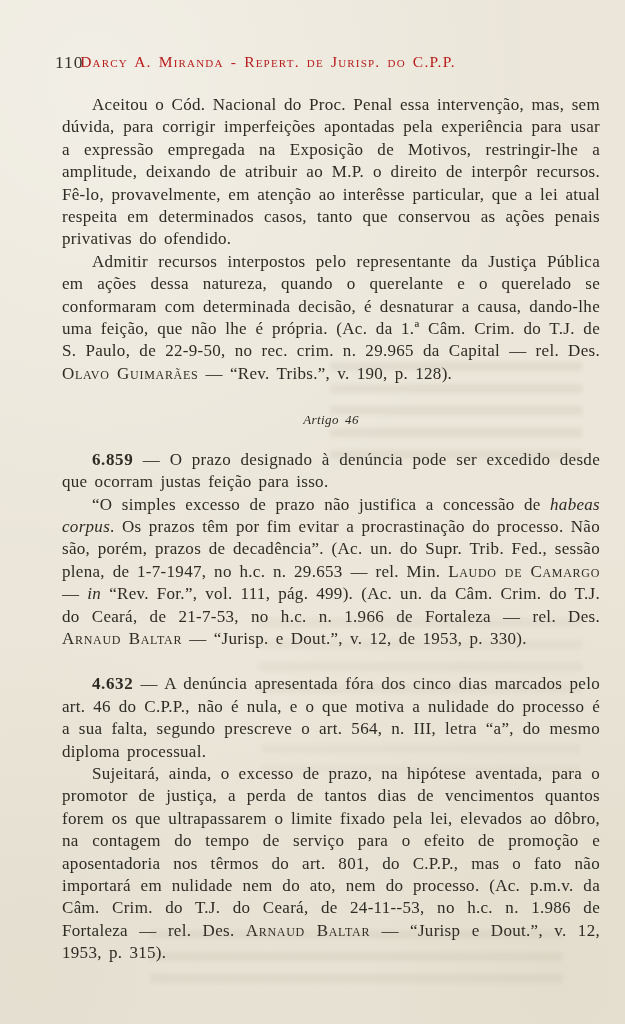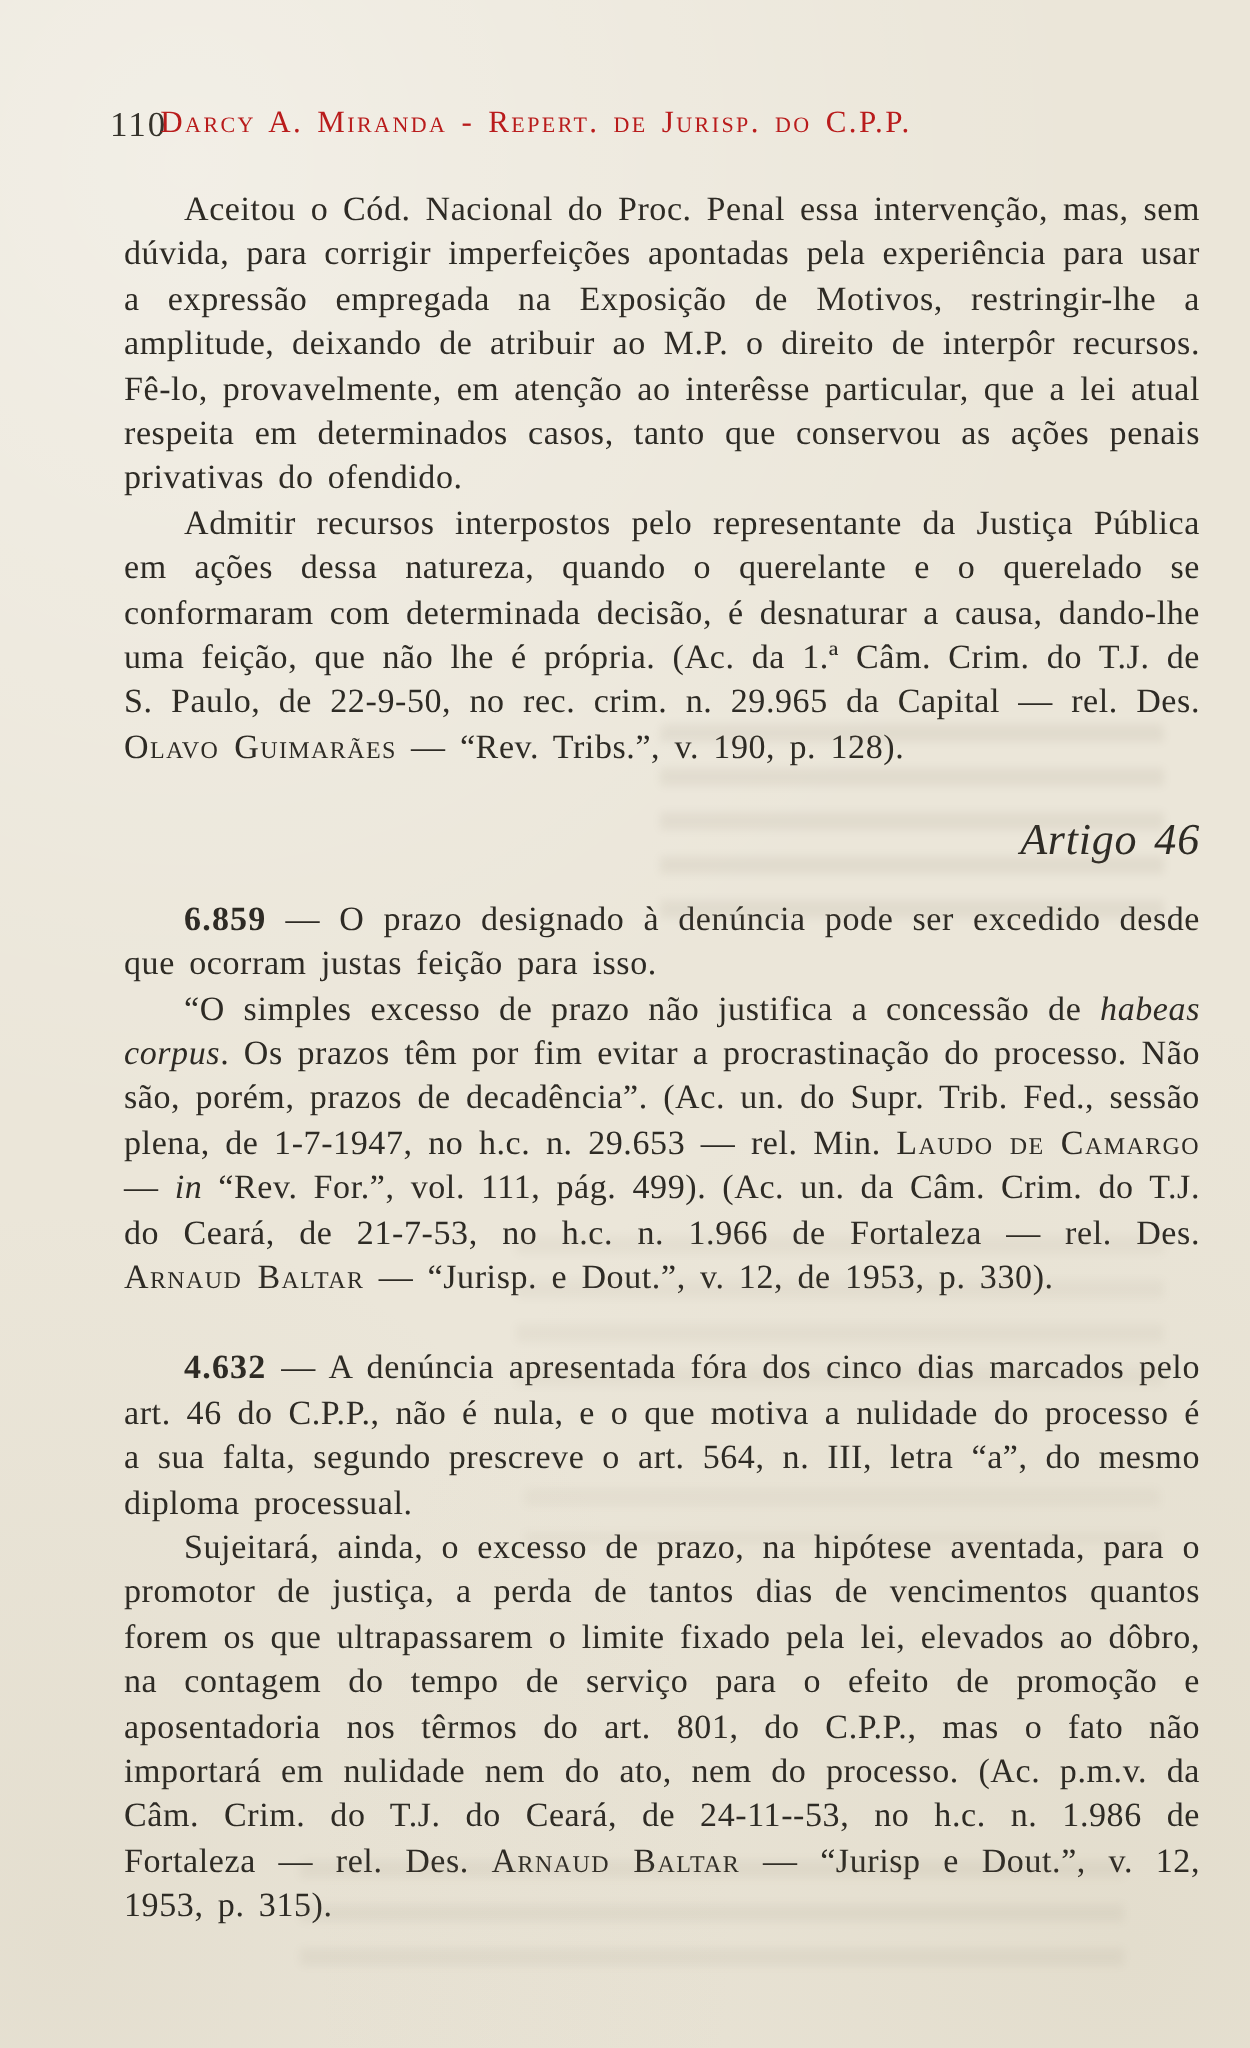--- a/index.html
+++ b/index.html
@@ -65,24 +65,24 @@
     text-align: justify;
   }
   .para {
     margin: 0;
     text-indent: 30px;
   }
   .article-heading {
     margin: 24px 0 17px 0;
     font-style: italic;
     font-weight: normal;
-    font-size: 22px;
+    font-size: 13px;
     letter-spacing: 0.4px;
     text-indent: 0;
-    text-align: right;
+    text-align: center;
   }
   .gap-top { margin-top: 23px; }
   .run-i  { font-style: italic; }
   .run-b  { font-weight: bold; letter-spacing: 0.6px; }
   .run-sc { font-variant: small-caps; letter-spacing: 0.7px; }
   
   .ghost {
     position: absolute;
     pointer-events: none;
     background: repeating-linear-gradient(

